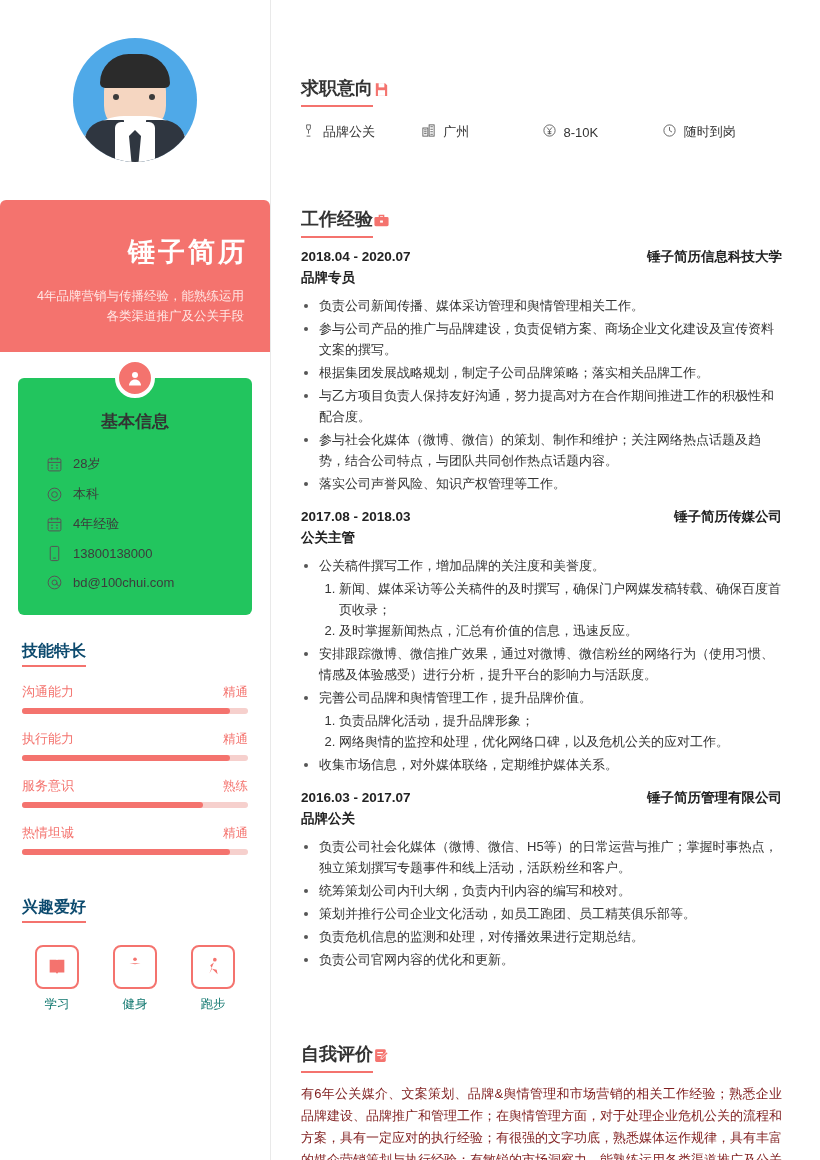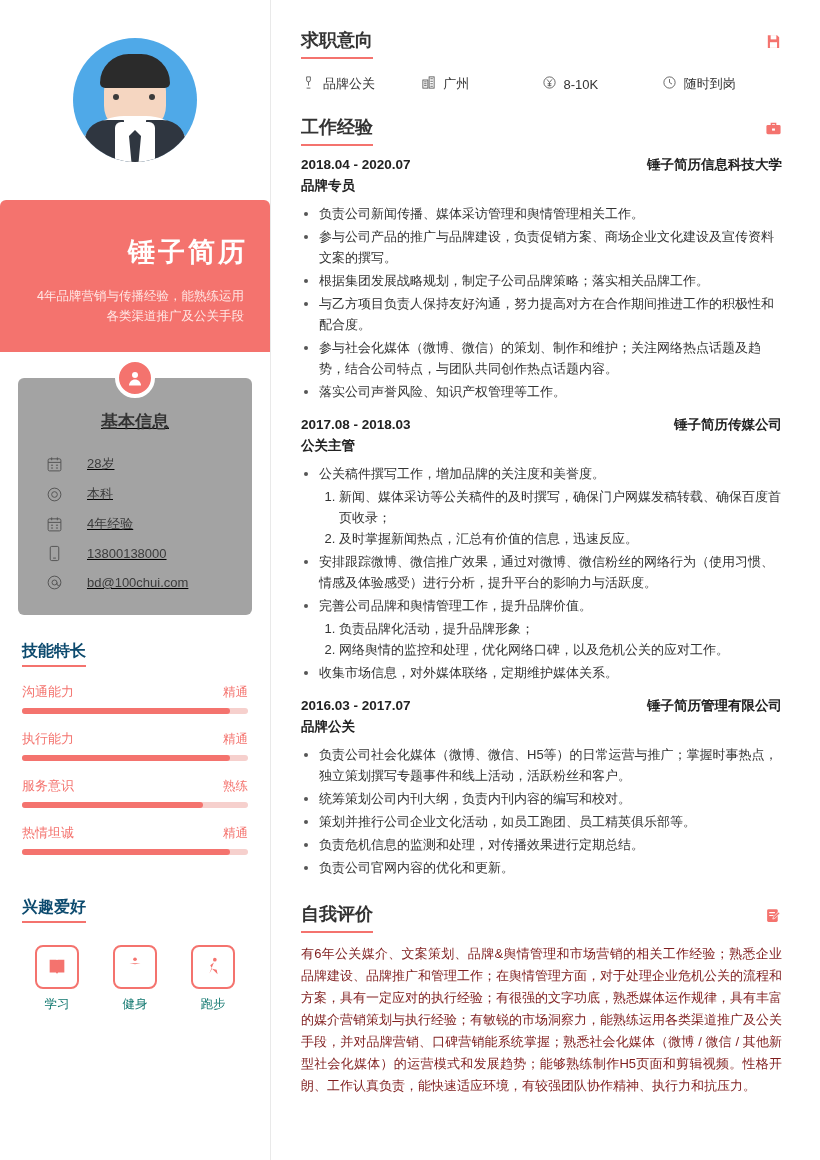--- a/index.html
+++ b/index.html
@@ -73,38 +73,37 @@
   .name{
     font-size:27px;letter-spacing:3px;font-weight:bold;margin:0 0 16px 0;
   }
   .tagline{
     font-size:12.5px;line-height:20px;color:#ffe6e4;padding:0 4px;
   }
 
   
   .info-card{
     margin:26px 18px 0 18px;
-    background:#a3a3a3;
+    background:#22c55e;
     border-radius:6px;
     padding:30px 0 18px 0;
     position:relative;
-    text-decoration:underline;
   }
   .info-badge{
     position:absolute;left:50%;top:-20px;transform:translateX(-50%);
     width:40px;height:40px;border-radius:50%;background:#f4736e;
     display:flex;align-items:center;justify-content:center;
     border:4px solid #ffffff;box-sizing:border-box;
   }
   .info-badge svg{width:18px;height:18px;fill:#ffffff;}
   .info-title{
     text-align:center;font-size:17px;font-weight:bold;color:#333;margin:2px 0 16px 0;
   }
   .info-row{
-    display:flex;align-items:center;gap:24px;
+    display:flex;align-items:center;gap:10px;
     padding:6px 0 6px 28px;
     font-size:13px;color:#3c3c3c;
   }
   .info-row .ic{width:17px;height:17px;flex:0 0 17px;color:#555;}
   .info-row .ic svg{width:17px;height:17px;fill:none;stroke:#555;stroke-width:1.4;}
 
   
   .left-h{
     margin:26px 0 6px 22px;
     font-size:16px;font-weight:bold;color:#0c4a6e;
@@ -134,22 +133,23 @@
 
   
   .right{
     flex:1;
     padding:28px 38px 0 30px;
     box-sizing:border-box;
     border-left:1px solid #e9e9e9;
   }
   .sec{margin-bottom:4px;}
   .sec-head{
-    display:flex;align-items:center;justify-content:space-between;
+    display:flex;align-items:center;justify-content:flex-start;
     margin-bottom:10px;
+    margin-top:48px;
   }
   .sec-title{
     font-size:18px;font-weight:bold;color:#333;
     border-bottom:2px solid #f4736e;padding-bottom:5px;
   }
   .sec-icon svg{width:17px;height:17px;fill:#f4736e;}
 
   .intent-row{
     display:flex;align-items:center;
     padding:6px 0 18px 0;

